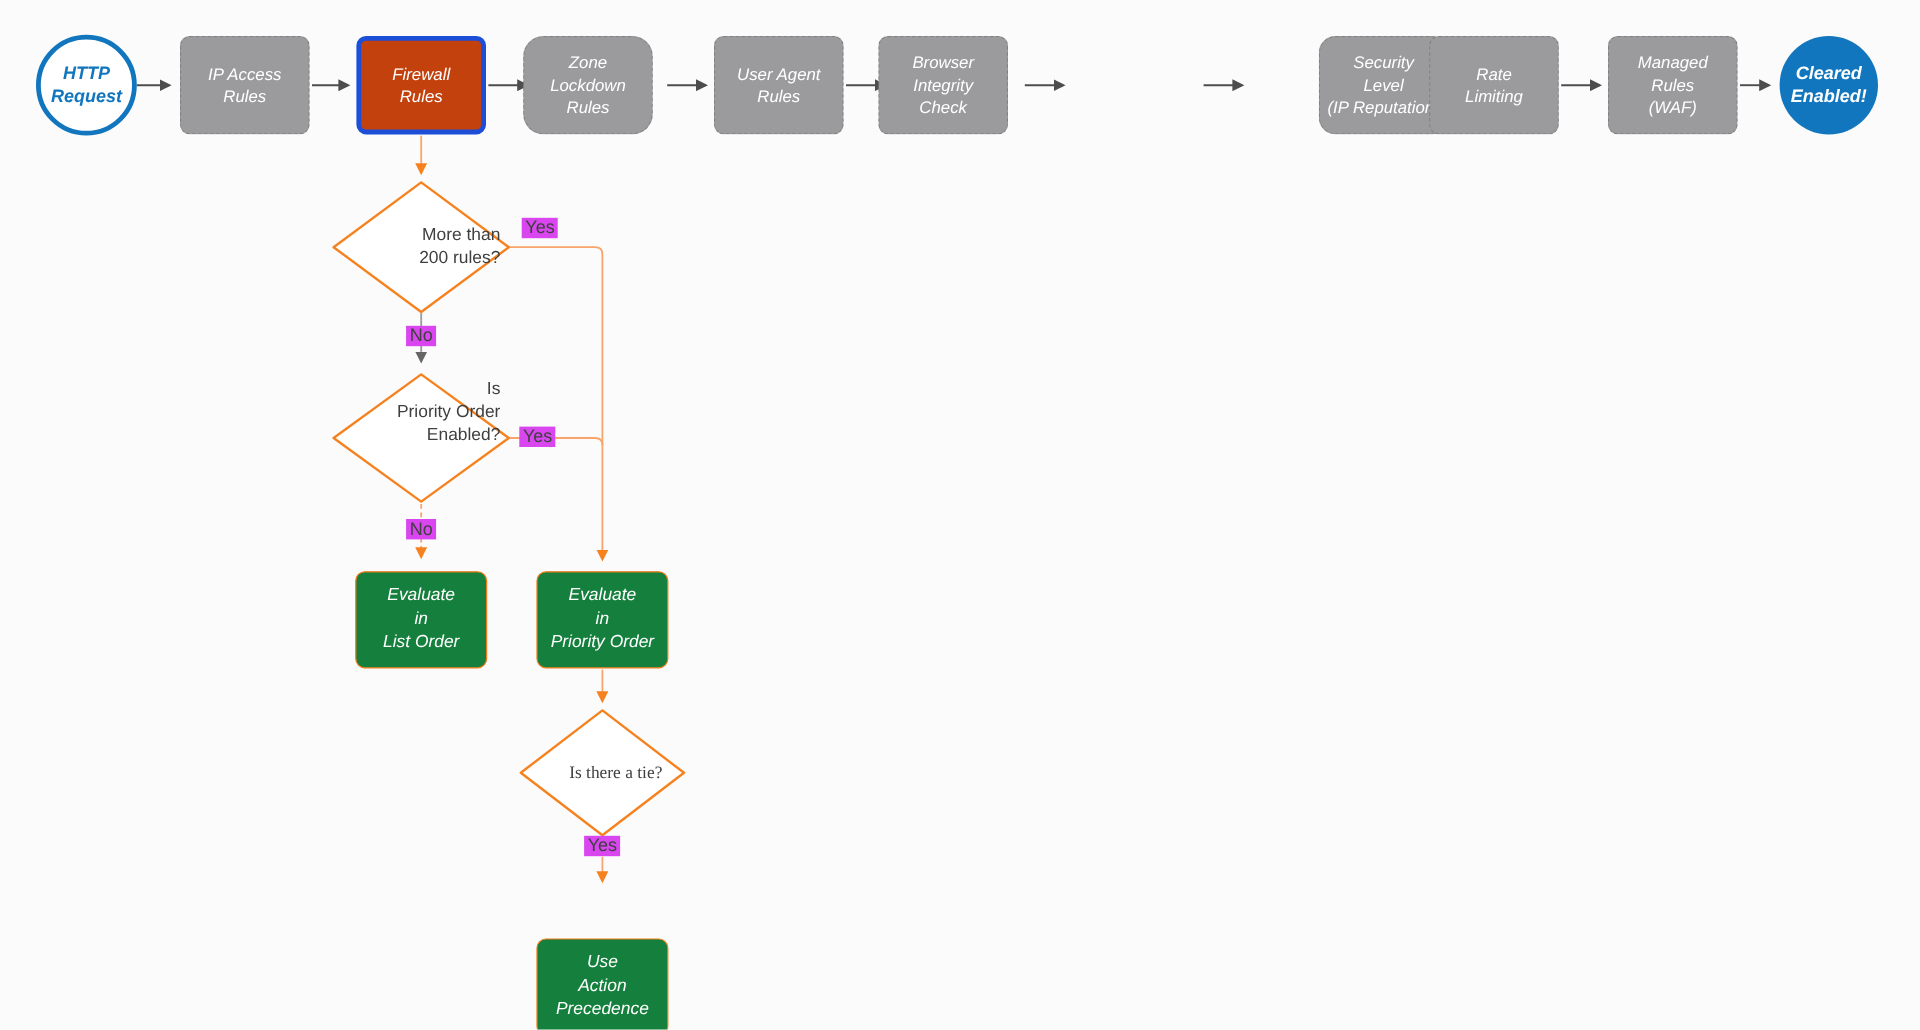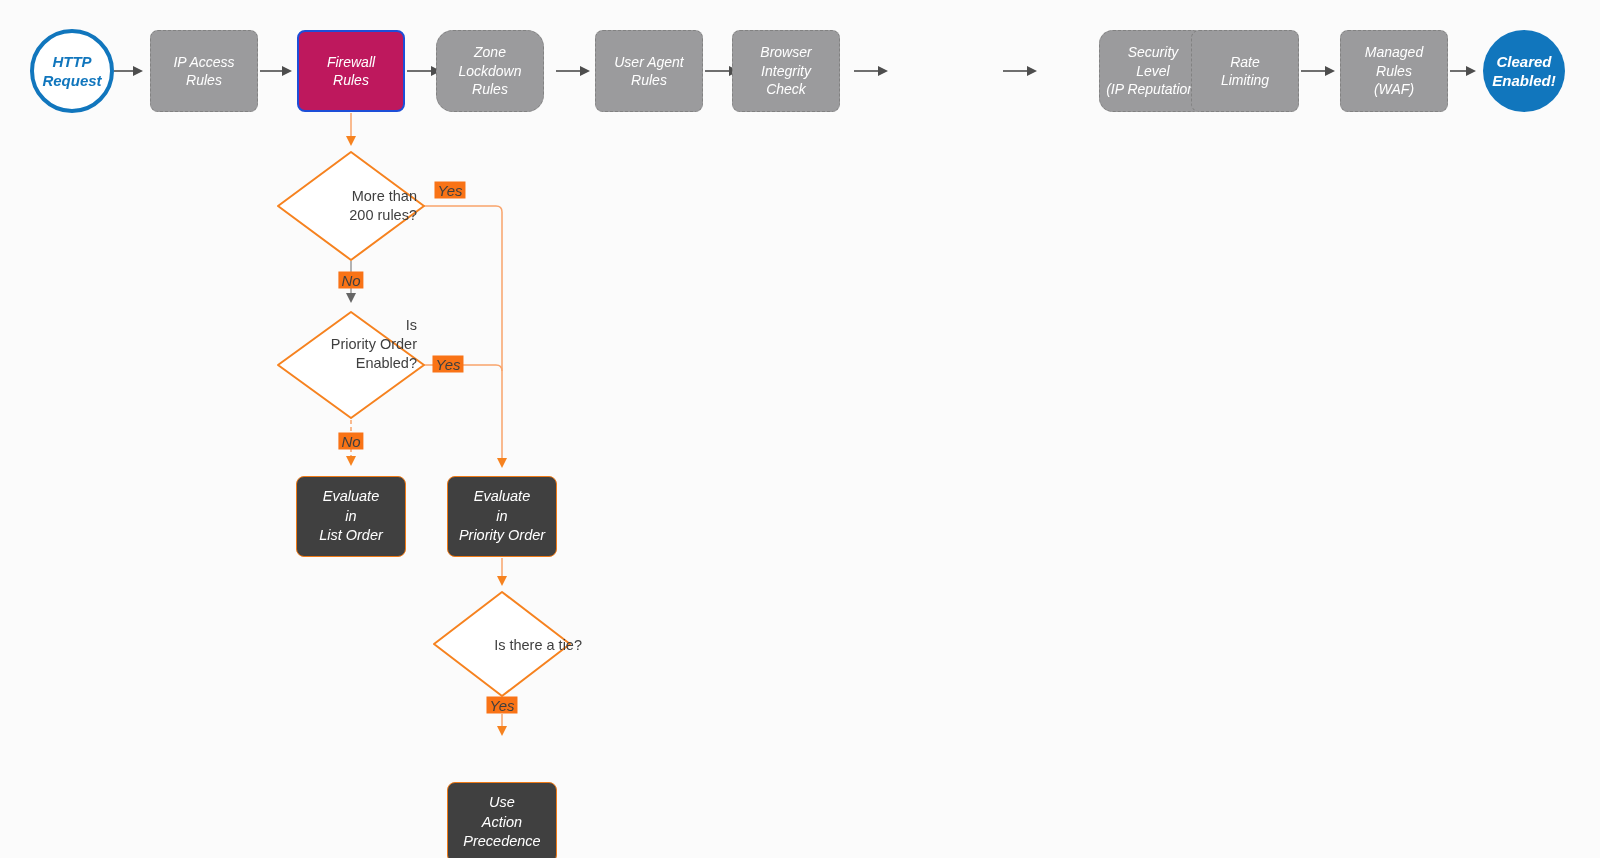--- a/index.html
+++ b/index.html
@@ -13,52 +13,52 @@
   .pre{white-space:pre-line;}
 
   
   .pbox{
     position:absolute;top:30px;width:108px;height:82px;border-radius:8px;
     display:flex;align-items:center;justify-content:center;text-align:center;
     color:#ffffff;font-style:italic;font-size:14px;line-height:1.32;
     box-sizing:border-box;padding:2px;
   }
   .gray{background:#9b9b9d;border:1px dashed #828282;}
-  .orangebox{background:#be185d;border:2px solid #1d4ed8;}
+  .orangebox{background:#c2410c;border:4px solid #1d4ed8;}
 
   
   .circle{
     position:absolute;border-radius:50%;
     display:flex;align-items:center;justify-content:center;text-align:center;
     font-weight:bold;font-style:italic;font-size:15px;line-height:1.3;
     box-sizing:border-box;
   }
   .start{left:30px;top:29px;width:84px;height:84px;background:#ffffff;
     border:4px solid #1176bd;color:#1176bd;}
   .end{left:1483px;top:30px;width:82px;height:82px;background:#1176bd;color:#ffffff;}
 
   
   .abox{
     position:absolute;width:110px;height:81px;border-radius:8px;
-    background:#404040;border:1px solid #ef7a16;
+    background:#15803d;border:1px solid #ef7a16;
     display:flex;align-items:center;justify-content:center;text-align:center;
     color:#ffffff;font-style:italic;font-size:14.5px;line-height:1.35;
     box-sizing:border-box;
   }
 
   
   .dtext{
     position:absolute;transform:translate(-50%,-50%);
     width:132px;text-align:right;color:#3f3f3f;font-size:14.5px;line-height:1.3;
   }
 
   
   .blabel{
     position:absolute;transform:translate(-50%,-50%);
-    color:#3f3f3f;font-style:italic;font-size:15px;background:#f97316;
+    color:#3f3f3f;font-size:15px;background:#d946ef;
     padding:0 3px;
   }
 </style>
 </head>
 <body>
 
 <div class="canvas">
 
   <svg class="layer" width="1600" height="858" viewBox="0 0 1600 858">
     <defs>
@@ -133,21 +133,21 @@
   <div class="circle end pre">
     <span class="pre">Cleared
 Enabled!</span>
   </div>
 
   <div class="dtext pre" style="left:351px;top:206px;">More than
 200 rules?</div>
   <div class="dtext pre" style="left:351px;top:344px;">Is
 Priority Order
 Enabled?</div>
-  <div class="dtext pre" style="left:516px;top:645px;">Is there a tie?</div>
+  <div class="dtext pre" style="left:486px;top:645px;font-family:Liberation Serif, serif;">Is there a tie?</div>
 
   <div class="abox pre" style="left:296px;top:476px;">Evaluate
 in
 List Order</div>
   <div class="abox pre" style="left:447px;top:476px;">Evaluate
 in
 Priority Order</div>
   <div class="abox pre" style="left:447px;top:742px;margin-top:40px;">Use
 Action
 Precedence</div>

